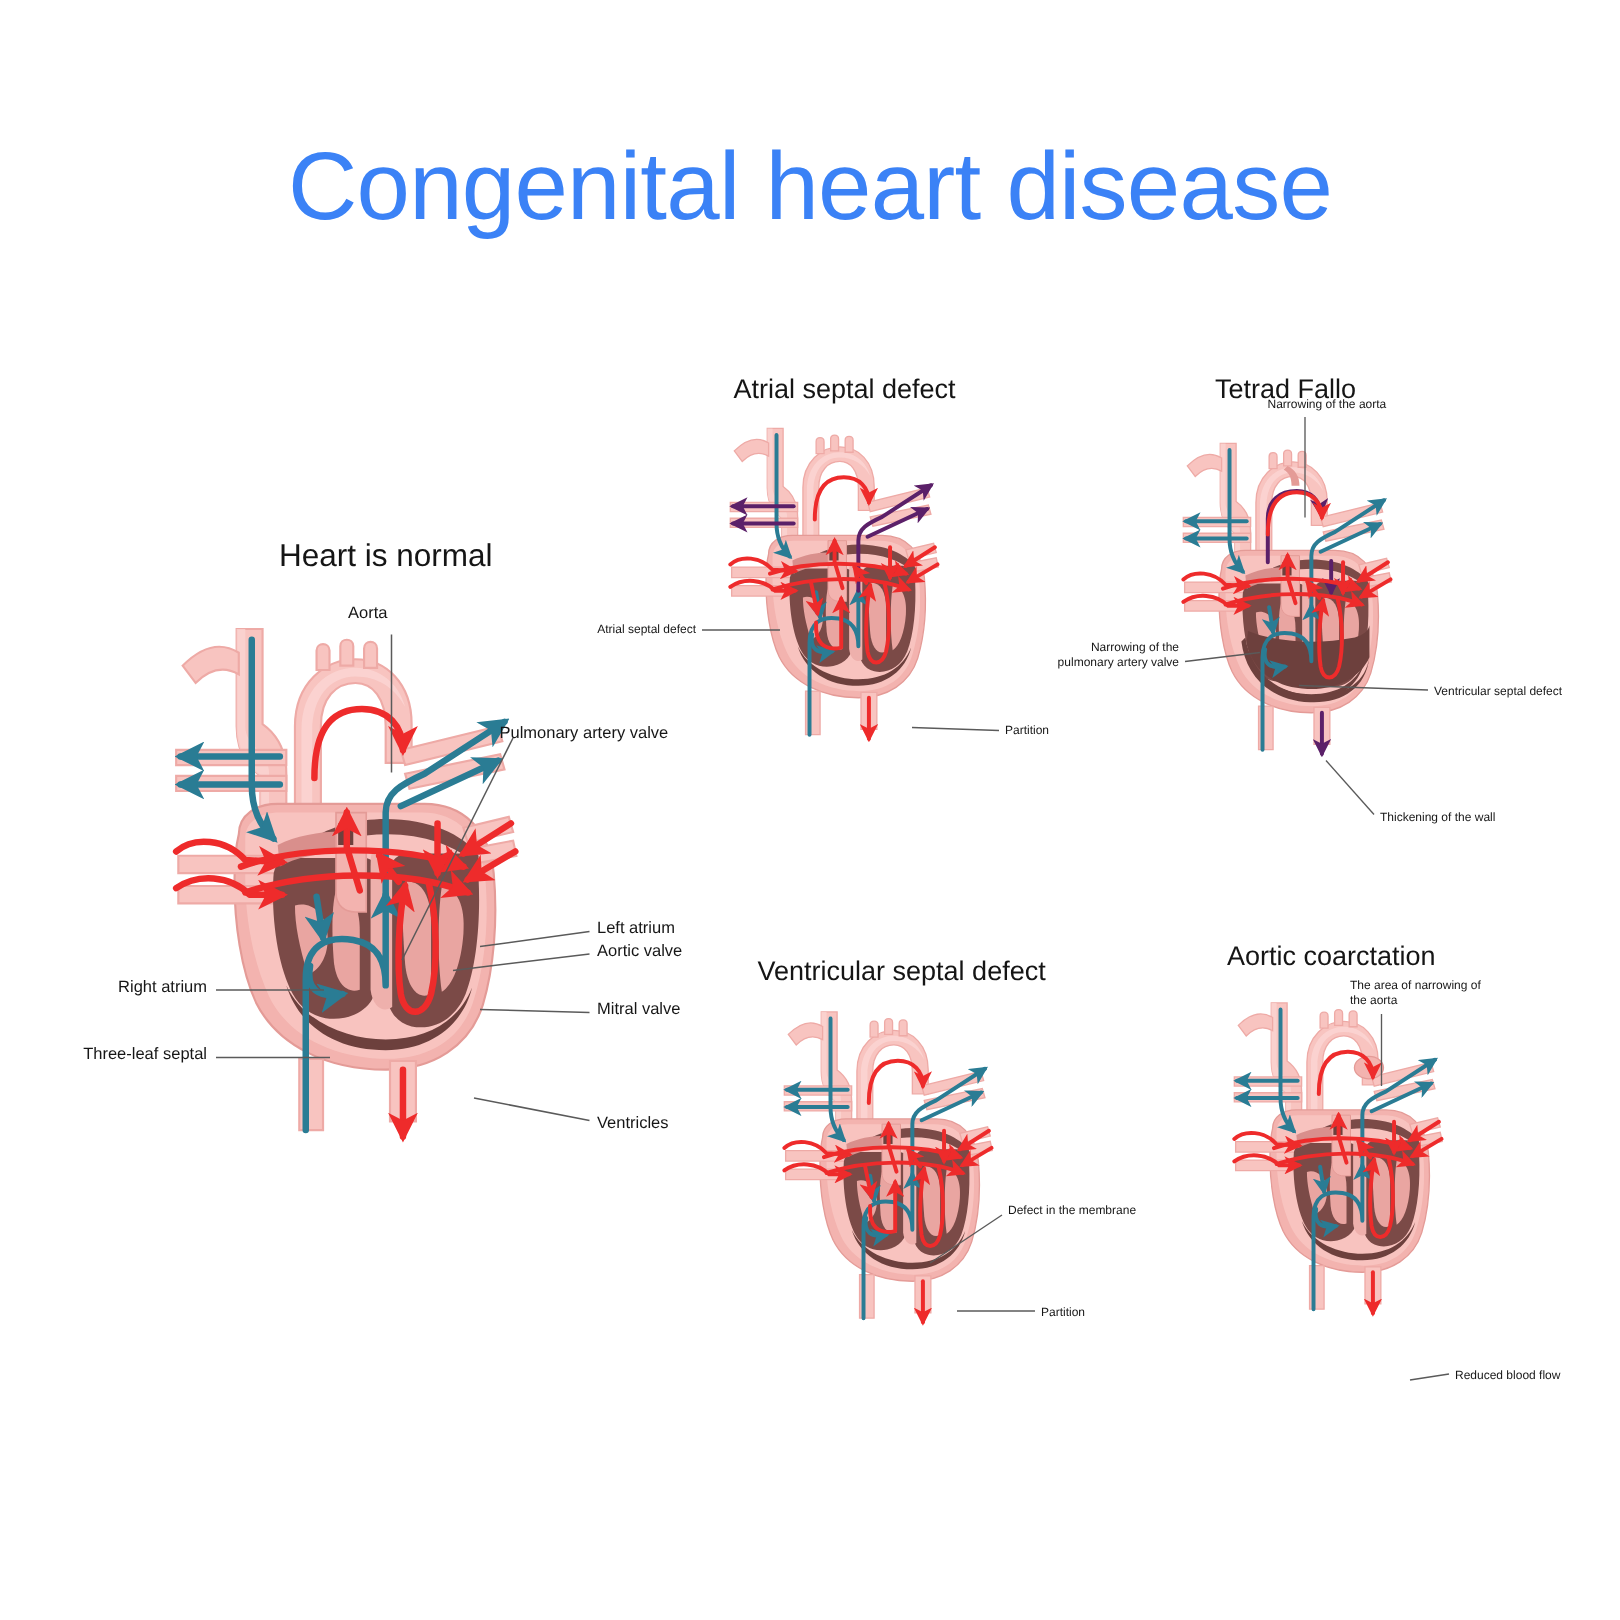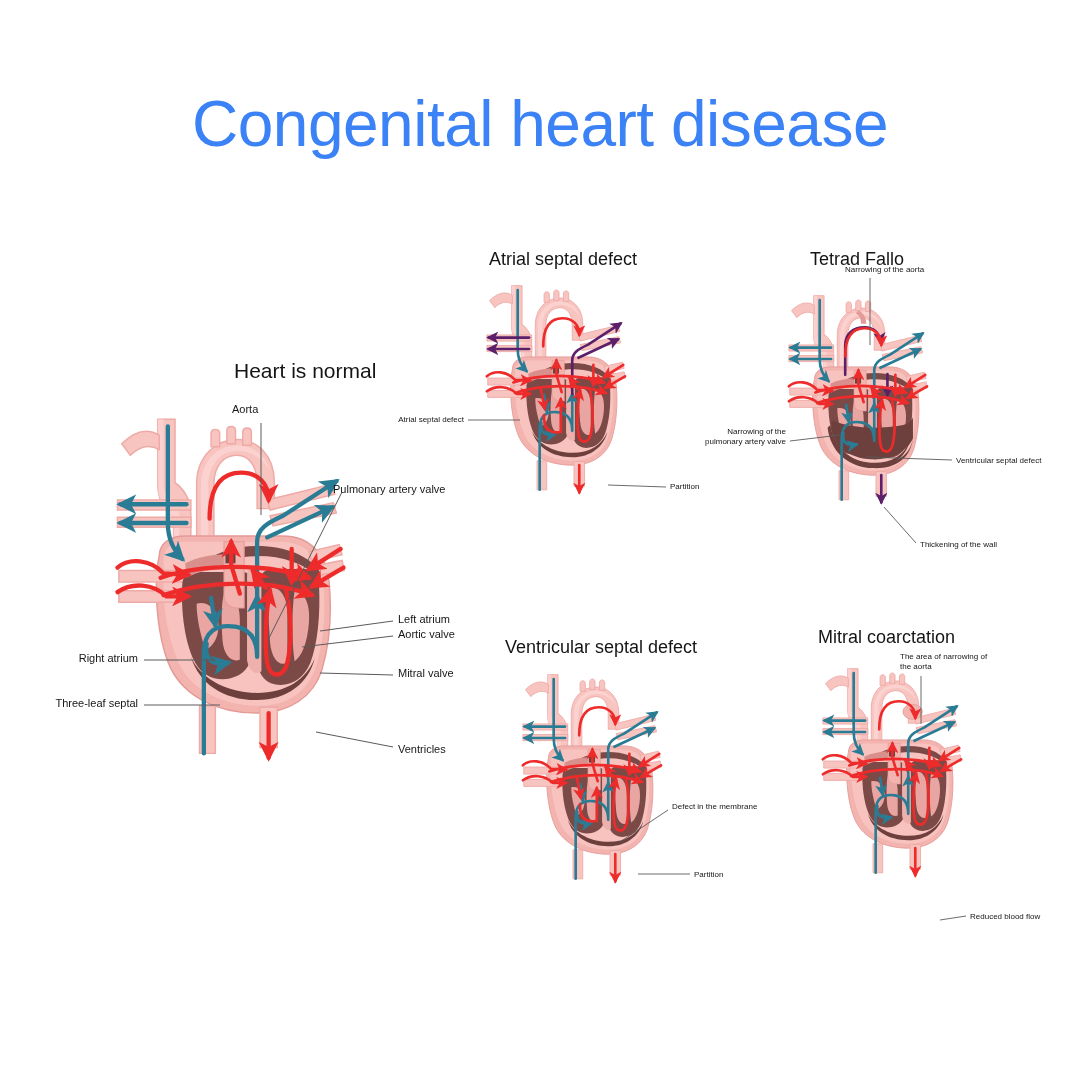--- a/index.html
+++ b/index.html
@@ -11,21 +11,21 @@
   #page-title{
     position:absolute;left:0;top:92px;width:1080px;text-align:center;
     font-size:64px;font-weight:400;letter-spacing:-0.5px;color:#3b82f6;
     line-height:1;
   }
   .panel{position:absolute;}
   .panel-title{
     position:absolute;white-space:nowrap;font-weight:400;color:#151515;
     line-height:1;
   }
-  .panel-title.main{font-size:21px;margin-left:48px;}
+  .panel-title.main{font-size:21px;}
   .panel-title.sub{font-size:18px;}
   .heart-svg{position:absolute;left:0;top:0;display:block;}
   .lbl{
     position:absolute;white-space:nowrap;color:#161616;line-height:1.22;
   }
   .lbl.big{font-size:11px;}
   .lbl.small{font-size:8px;}
   .lbl.right{text-align:right;}
 </style>
 </head>
@@ -319,21 +319,21 @@
       <path d="M230 244 L178 244"></path>
     </g>
   </svg>
 
   <div class="lbl small" style="left:212px;top:172px;">Defect in the membrane</div>
   <div class="lbl small" style="left:234px;top:240px;">Partition</div>
 </div>
 
 <div class="panel" style="left:780px;top:620px;width:300px;height:340px;">
 
-  <div class="panel-title sub" style="left:38px;top:8px;">Mitral coarctation</div>
+  <div class="panel-title sub" style="left:38px;top:8px;">Aortic coarctation</div>
 
   <svg class="heart-svg" width="300" height="340" viewBox="0 0 300 340">
     <g transform="translate(42,46) scale(0.44)">
       <use href="#heart-body"></use>
       <use href="#coarct-bulge"></use>
       <use href="#arrows-blue"></use>
       <use href="#arrows-blue-out"></use>
       <use href="#arrows-red"></use>
       <use href="#arrows-red-bottom"></use>
     </g>

